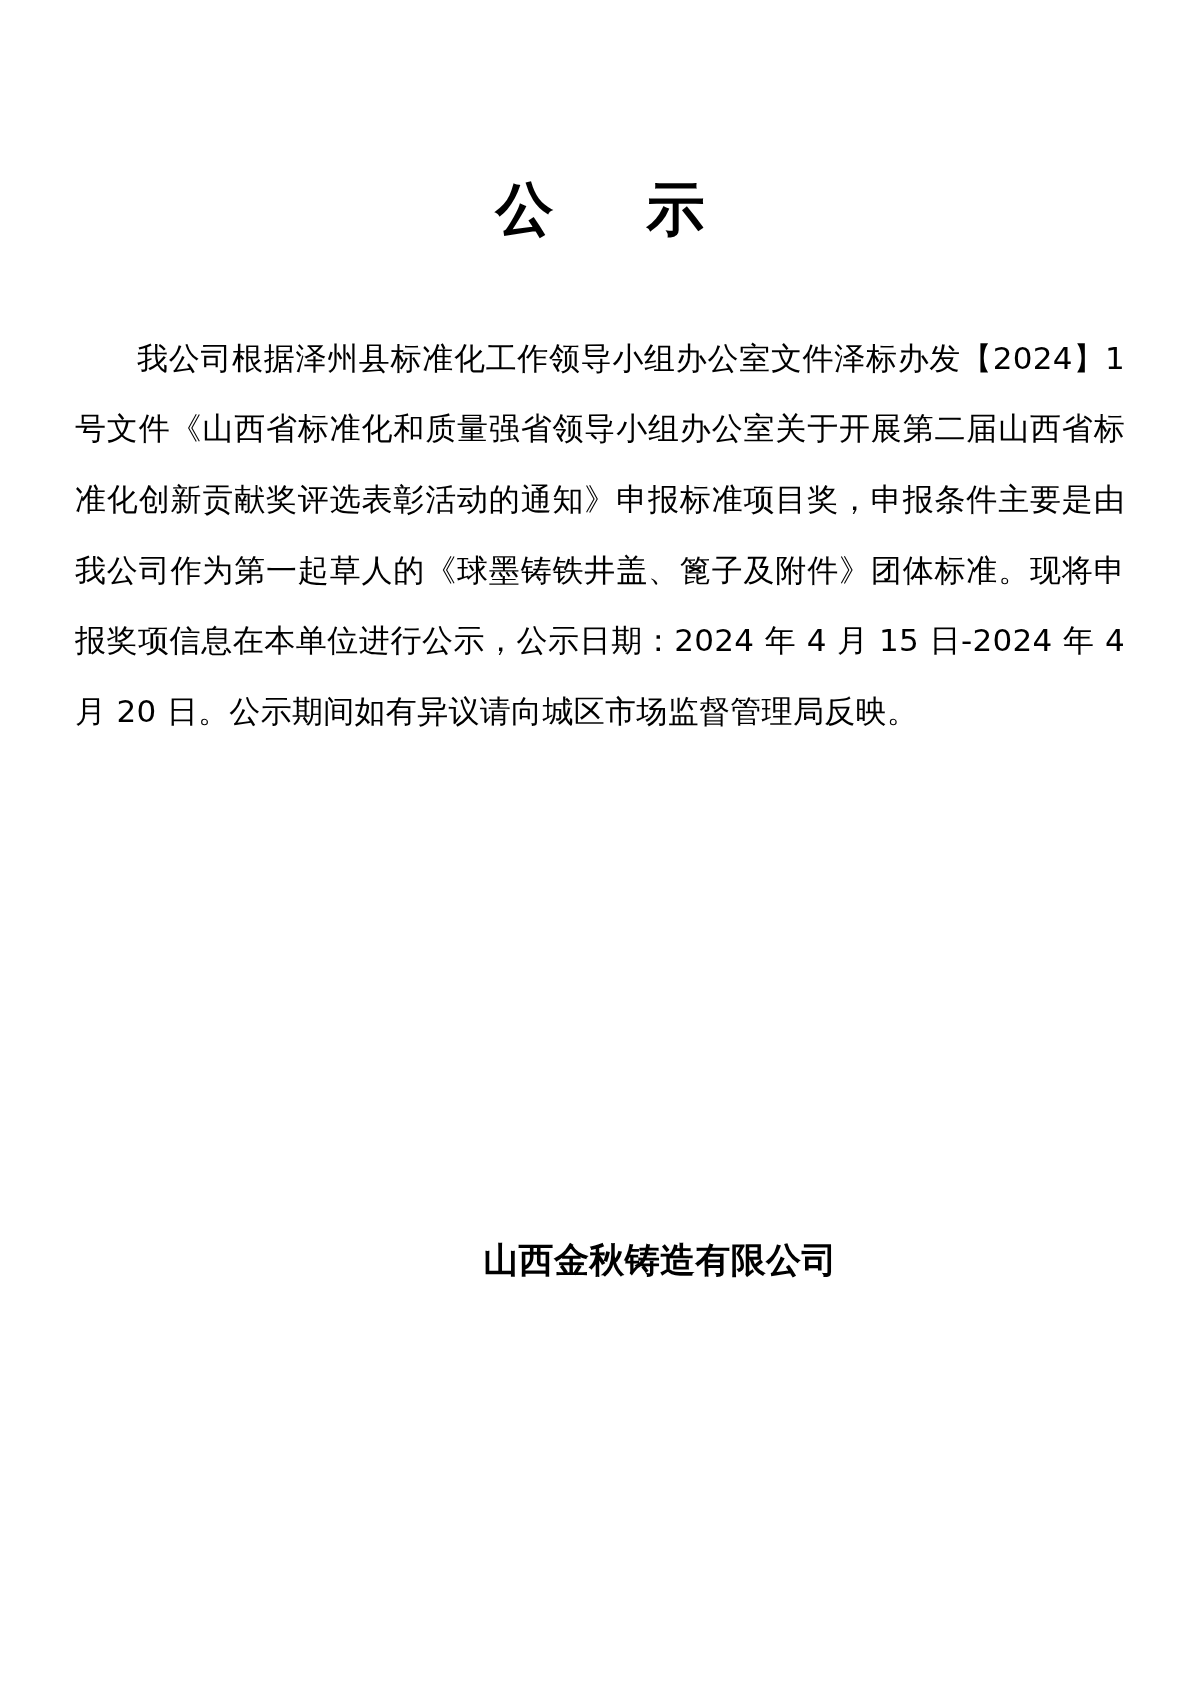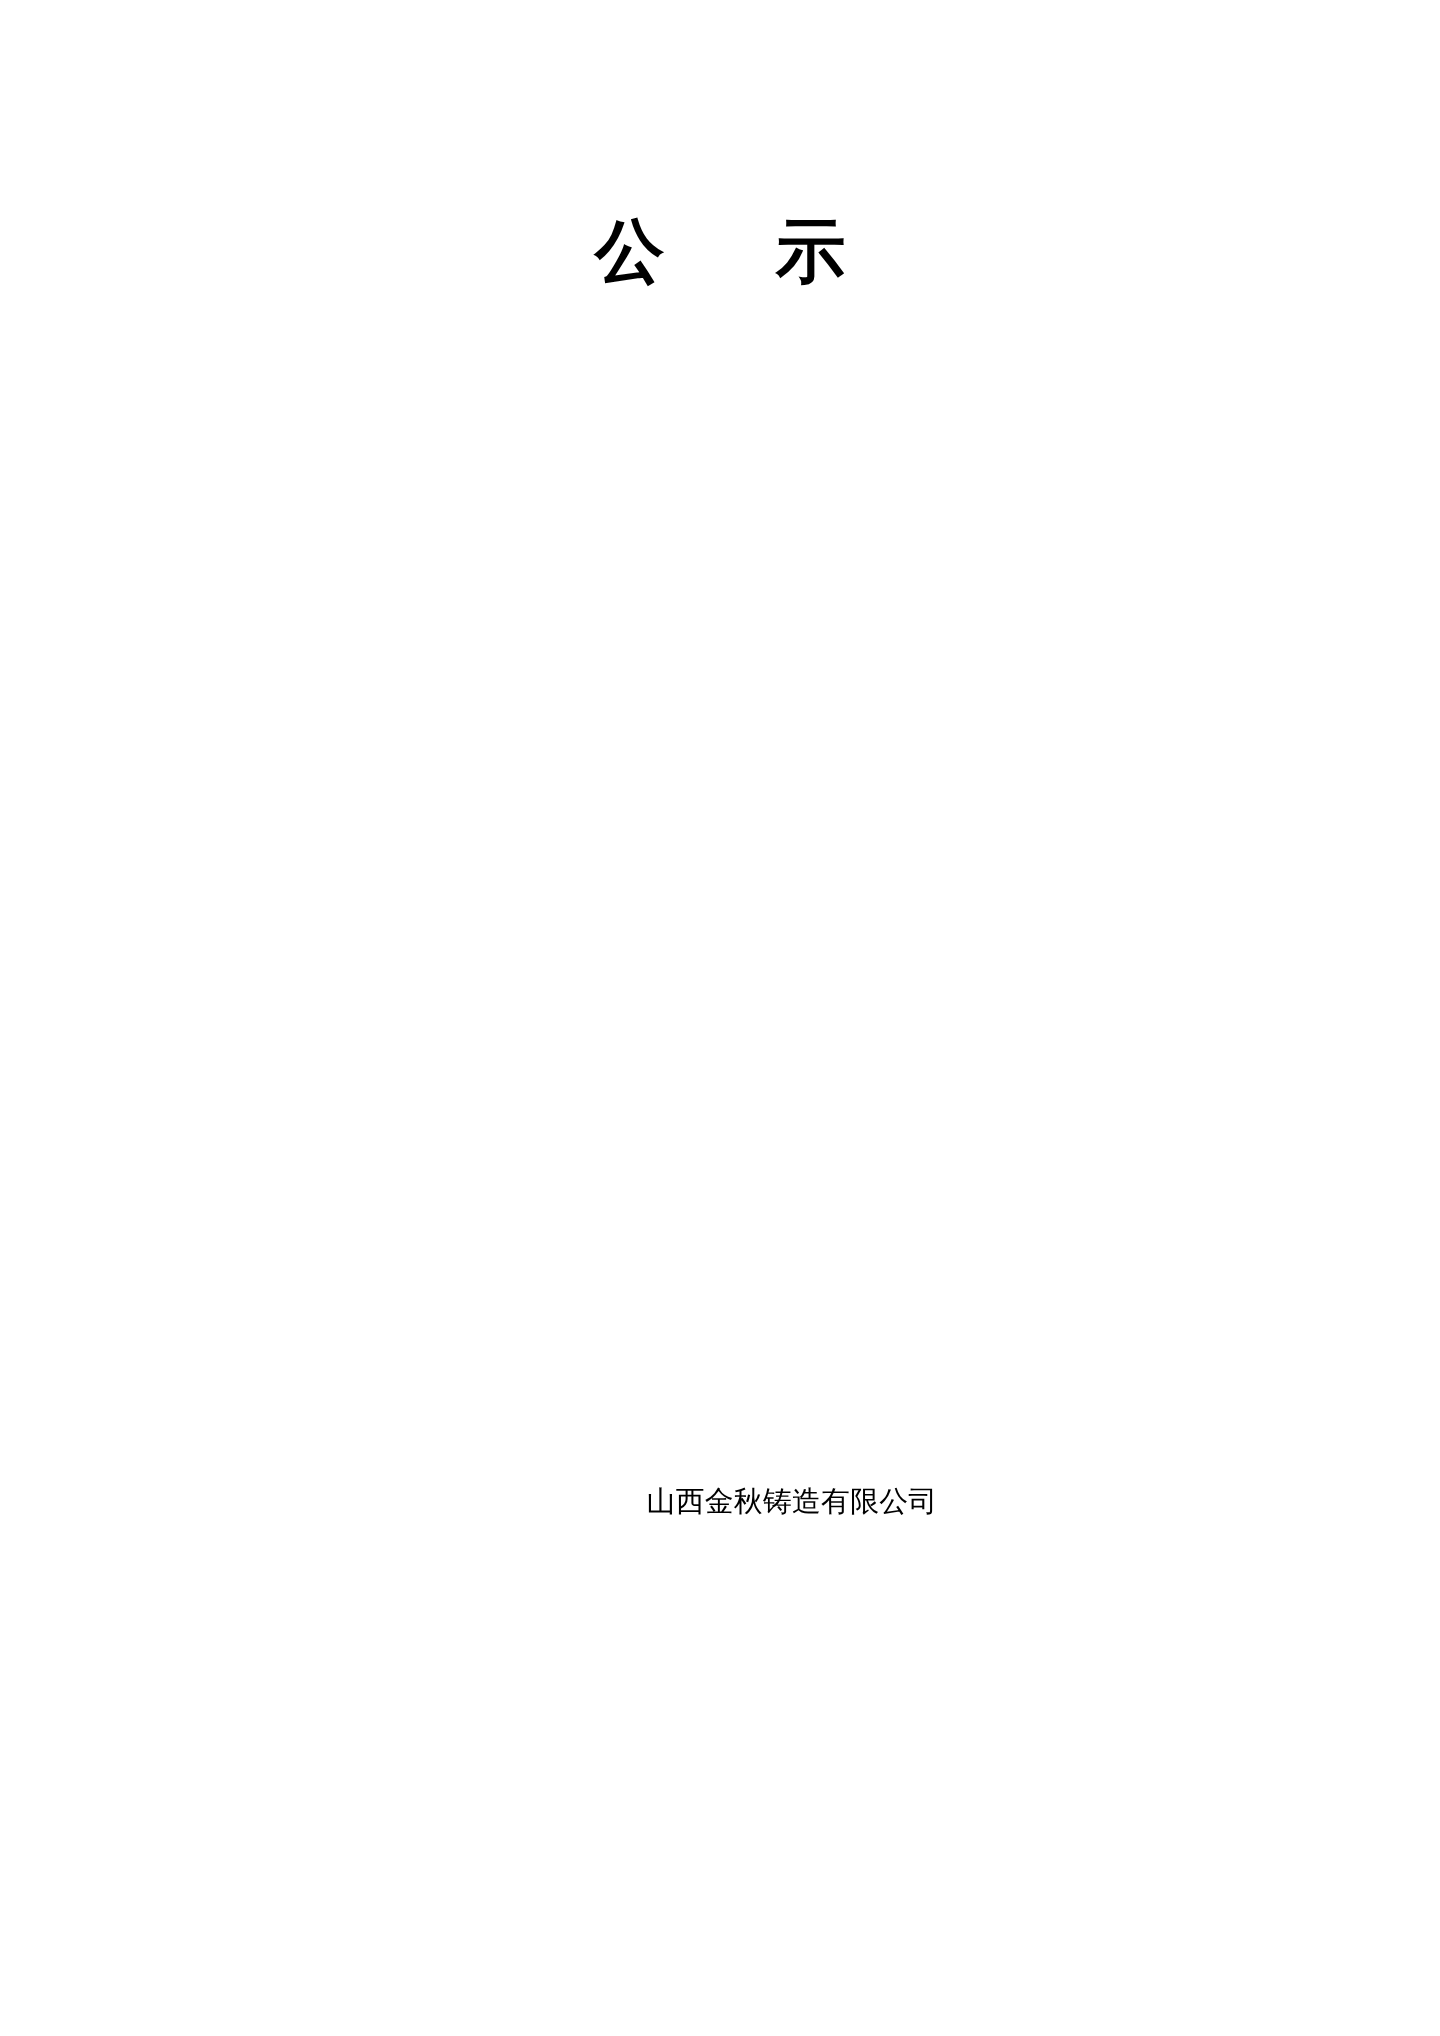--- a/index.html
+++ b/index.html
@@ -48,30 +48,34 @@
   }
   .signature-block {
     position: absolute;
     left: 0;
     right: 0;
     top: 1230px;
     text-align: center;
     padding-left: 120px;
   }
   .sign-line {
-    font-size: 24px;
+    font-size: 35px;
     line-height: 1.75;
     letter-spacing: 0.01em;
+    font-weight: bold;
   }
 </style>
 </head>
 <body>
 
 <div class="page">
 
   <h1 class="doc-title">公　示</h1>
 
+  <div class="body-block">
+    <p class="body-paragraph">我公司根据泽州县标准化工作领导小组办公室文件泽标办发【2024】1 号文件《山西省标准化和质量强省领导小组办公室关于开展第二届山西省标准化创新贡献奖评选表彰活动的通知》申报标准项目奖，申报条件主要是由我公司作为第一起草人的《球墨铸铁井盖、篦子及附件》团体标准。现将申报奖项信息在本单位进行公示，公示日期：2024 年 4 月 15 日-2024 年 4 月 20 日。公示期间如有异议请向城区市场监督管理局反映。</p>
+  </div>
 
   <div class="signature-block">
     <div class="sign-line">山西金秋铸造有限公司</div>
   </div>
 
 </div>
 
 </body></html>

